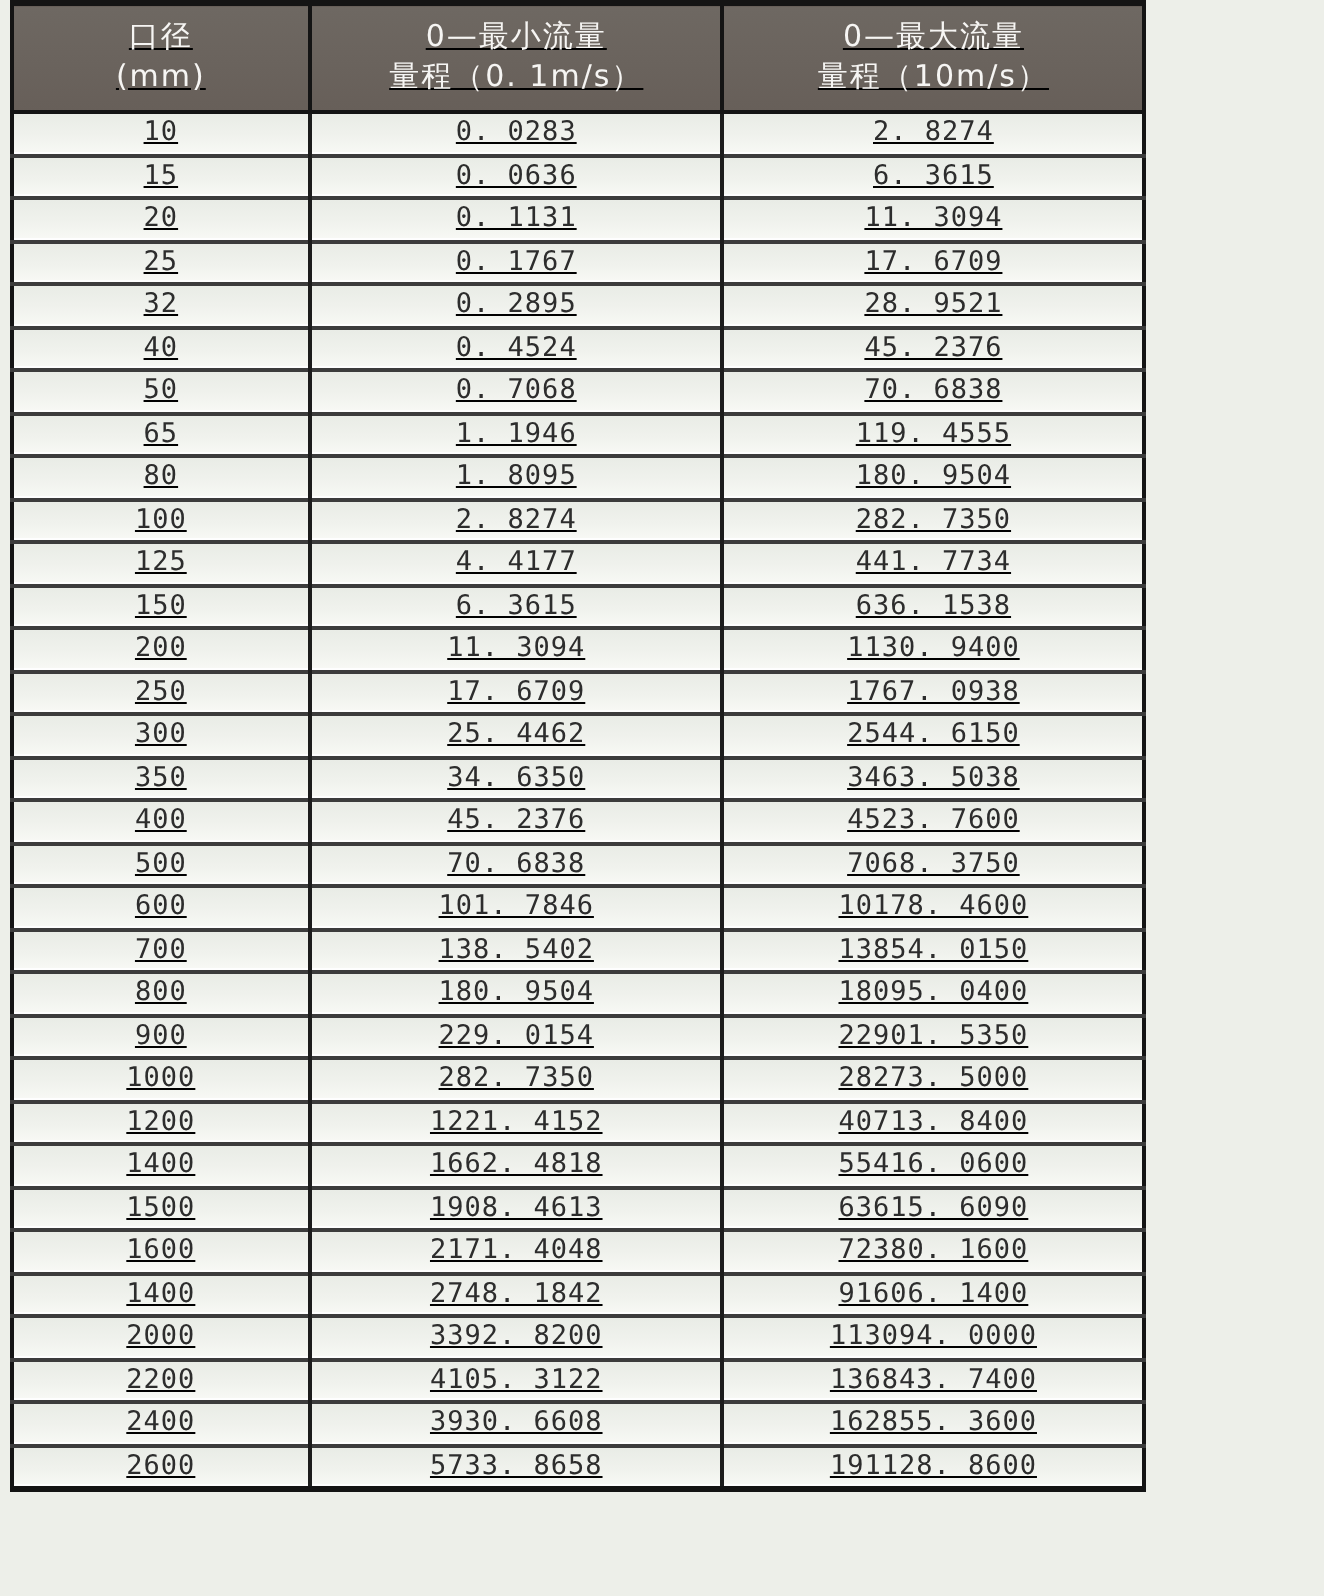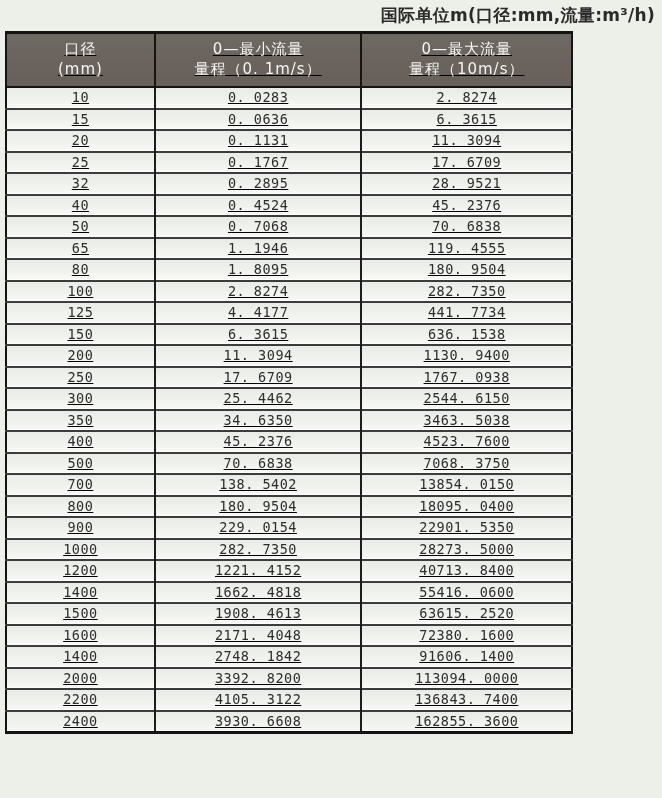--- a/index.html
+++ b/index.html
@@ -71,23 +71,20 @@
     white-space: nowrap;
   }
   tbody td:first-child { border-left: none; }
   .th-line { display: block; }
 </style>
 </head>
 <body>
 
 <div class="page">
 
-  <div class="title-row">
-    <span>国际单位m(口径:mm,流量:m³/h)</span>
-  </div>
 
   <table class="flow-table">
     <colgroup>
       <col class="c1">
         <col class="c2">
         <col class="c3">
     </colgroup>
     <thead>
       <tr>
         <th>
@@ -189,20 +186,25 @@
           <td>400</td>
           <td>45. 2376</td>
           <td>4523. 7600</td>
         </tr>
         <tr>
           <td>500</td>
           <td>70. 6838</td>
           <td>7068. 3750</td>
         </tr>
         <tr>
+          <td>600</td>
+          <td>101. 7846</td>
+          <td>10178. 4600</td>
+        </tr>
+        <tr>
           <td>700</td>
           <td>138. 5402</td>
           <td>13854. 0150</td>
         </tr>
         <tr>
           <td>800</td>
           <td>180. 9504</td>
           <td>18095. 0400</td>
         </tr>
         <tr>
@@ -221,21 +223,21 @@
           <td>40713. 8400</td>
         </tr>
         <tr>
           <td>1400</td>
           <td>1662. 4818</td>
           <td>55416. 0600</td>
         </tr>
         <tr>
           <td>1500</td>
           <td>1908. 4613</td>
-          <td>63615. 2520</td>
+          <td>63615. 6090</td>
         </tr>
         <tr>
           <td>1600</td>
           <td>2171. 4048</td>
           <td>72380. 1600</td>
         </tr>
         <tr>
           <td>1400</td>
           <td>2748. 1842</td>
           <td>91606. 1400</td>
@@ -248,16 +250,21 @@
         <tr>
           <td>2200</td>
           <td>4105. 3122</td>
           <td>136843. 7400</td>
         </tr>
         <tr>
           <td>2400</td>
           <td>3930. 6608</td>
           <td>162855. 3600</td>
         </tr>
+        <tr>
+          <td>2600</td>
+          <td>5733. 8658</td>
+          <td>191128. 8600</td>
+        </tr>
       </tbody>
   </table>
 
 </div>
 
 </body></html>

